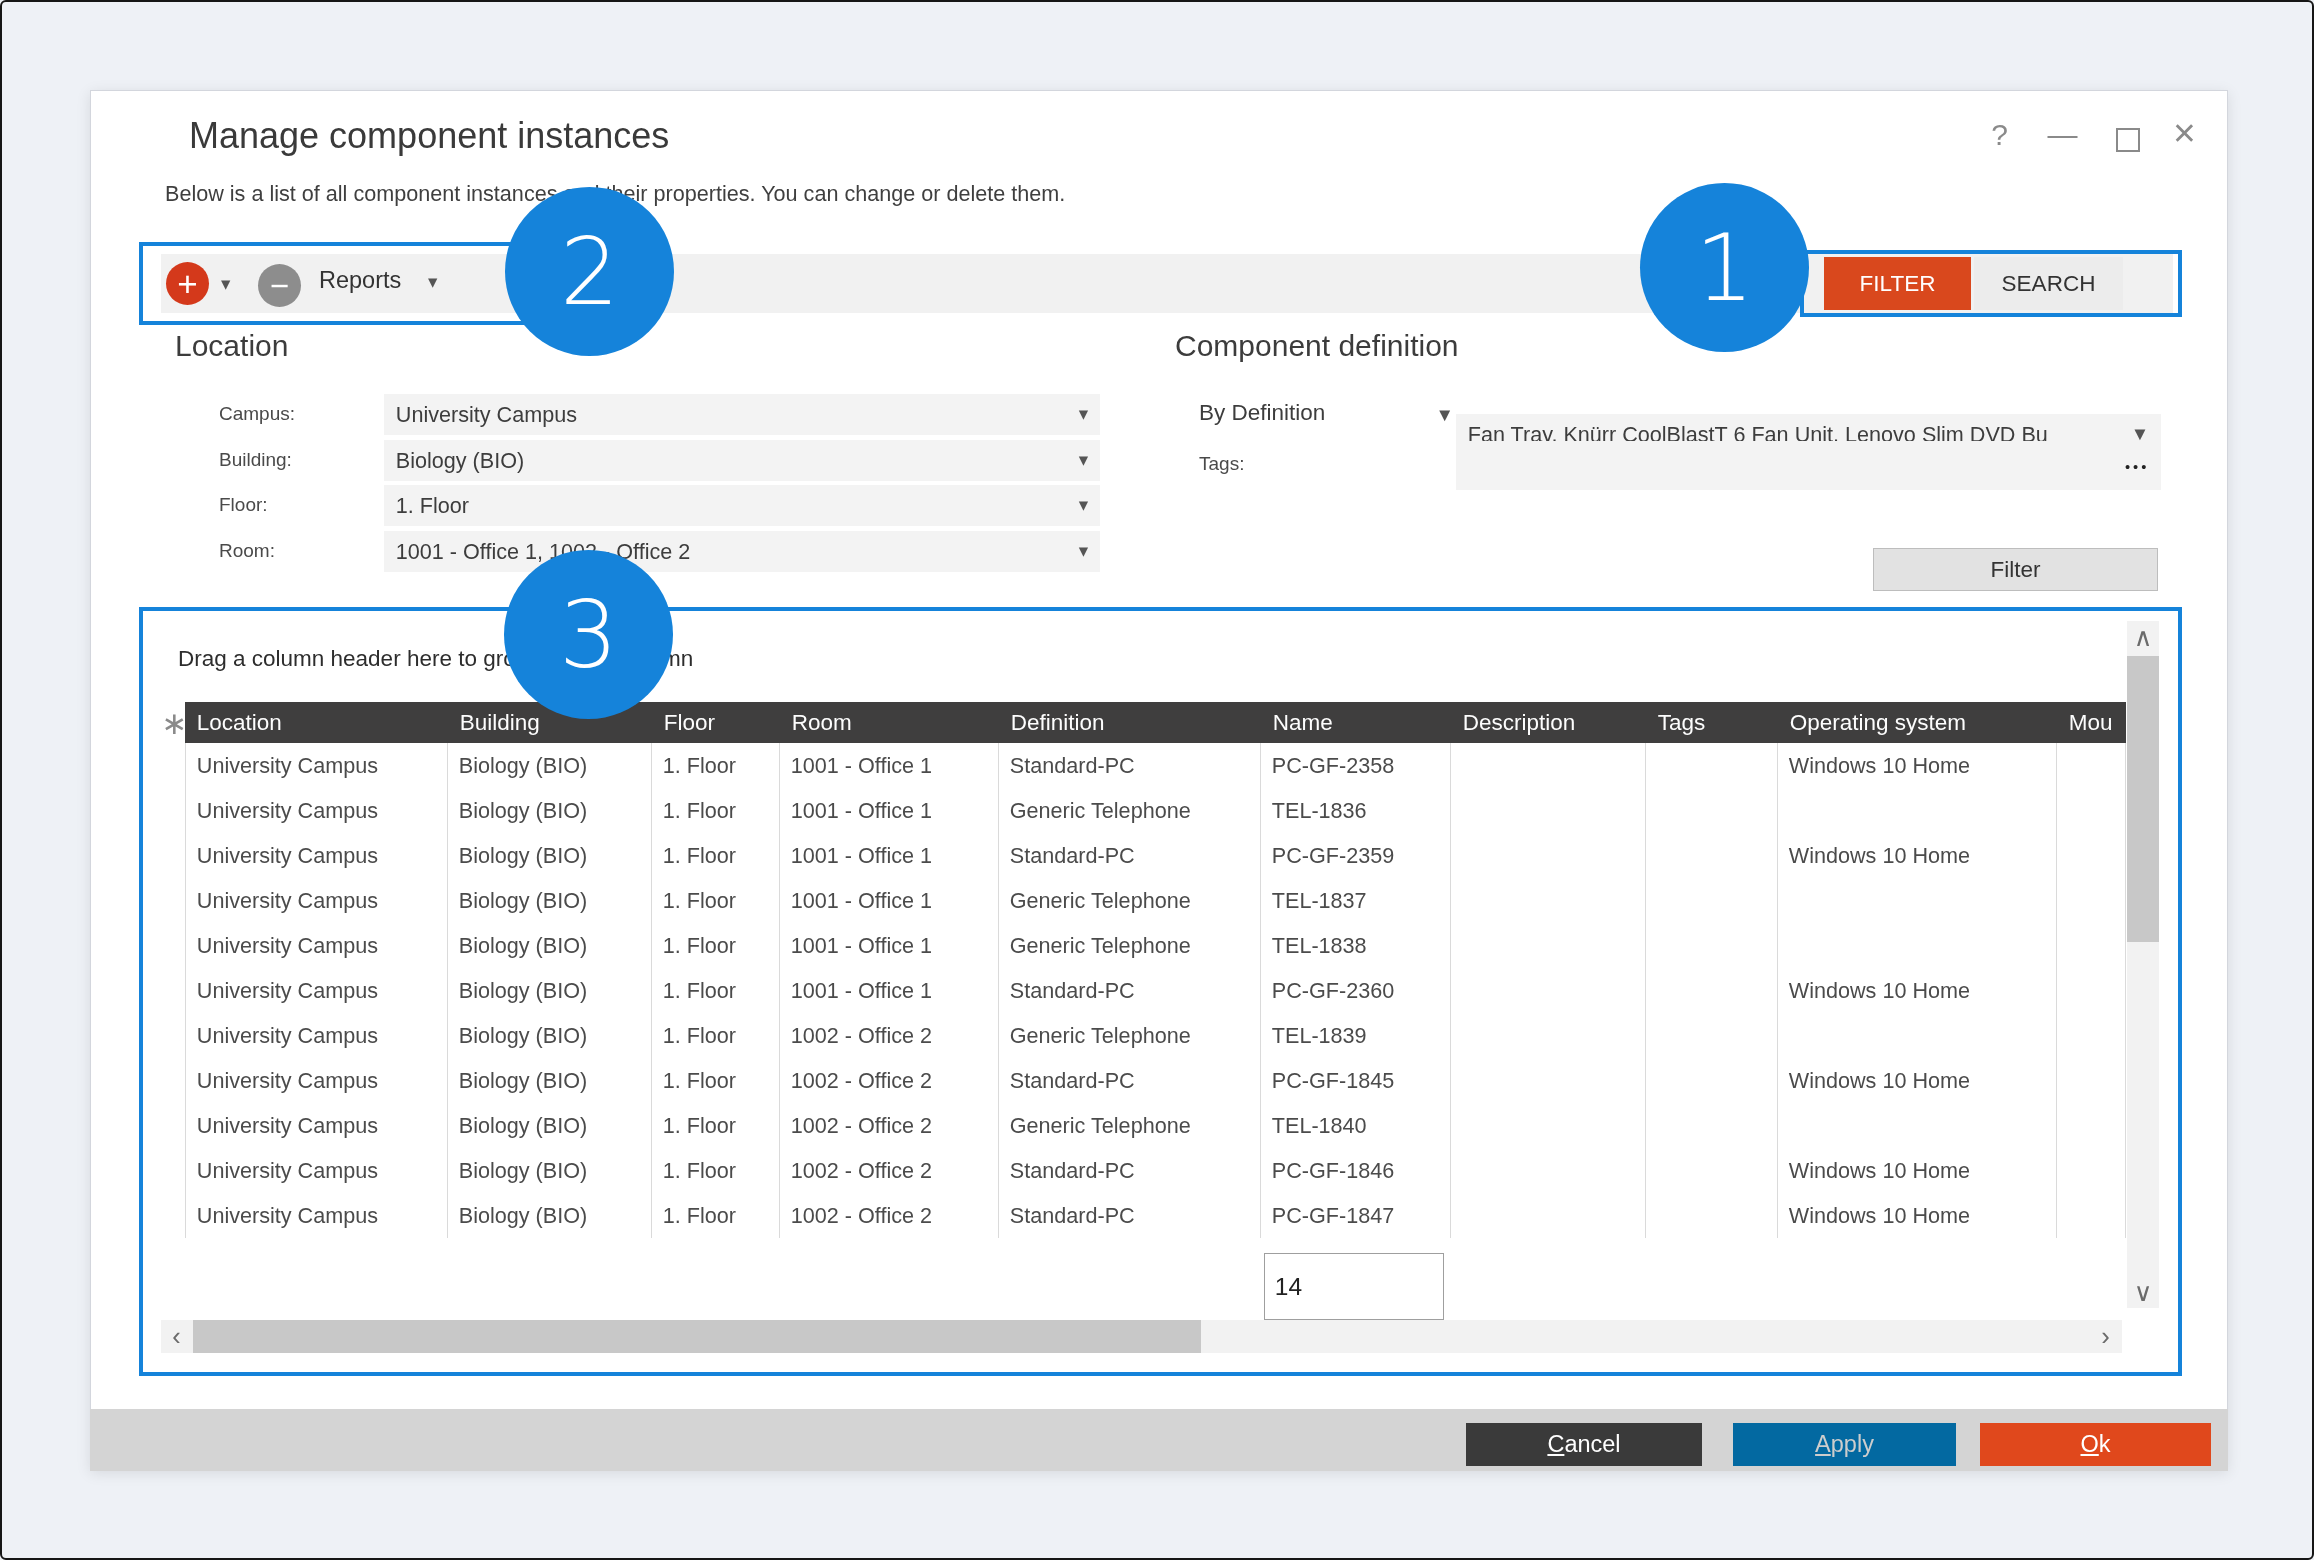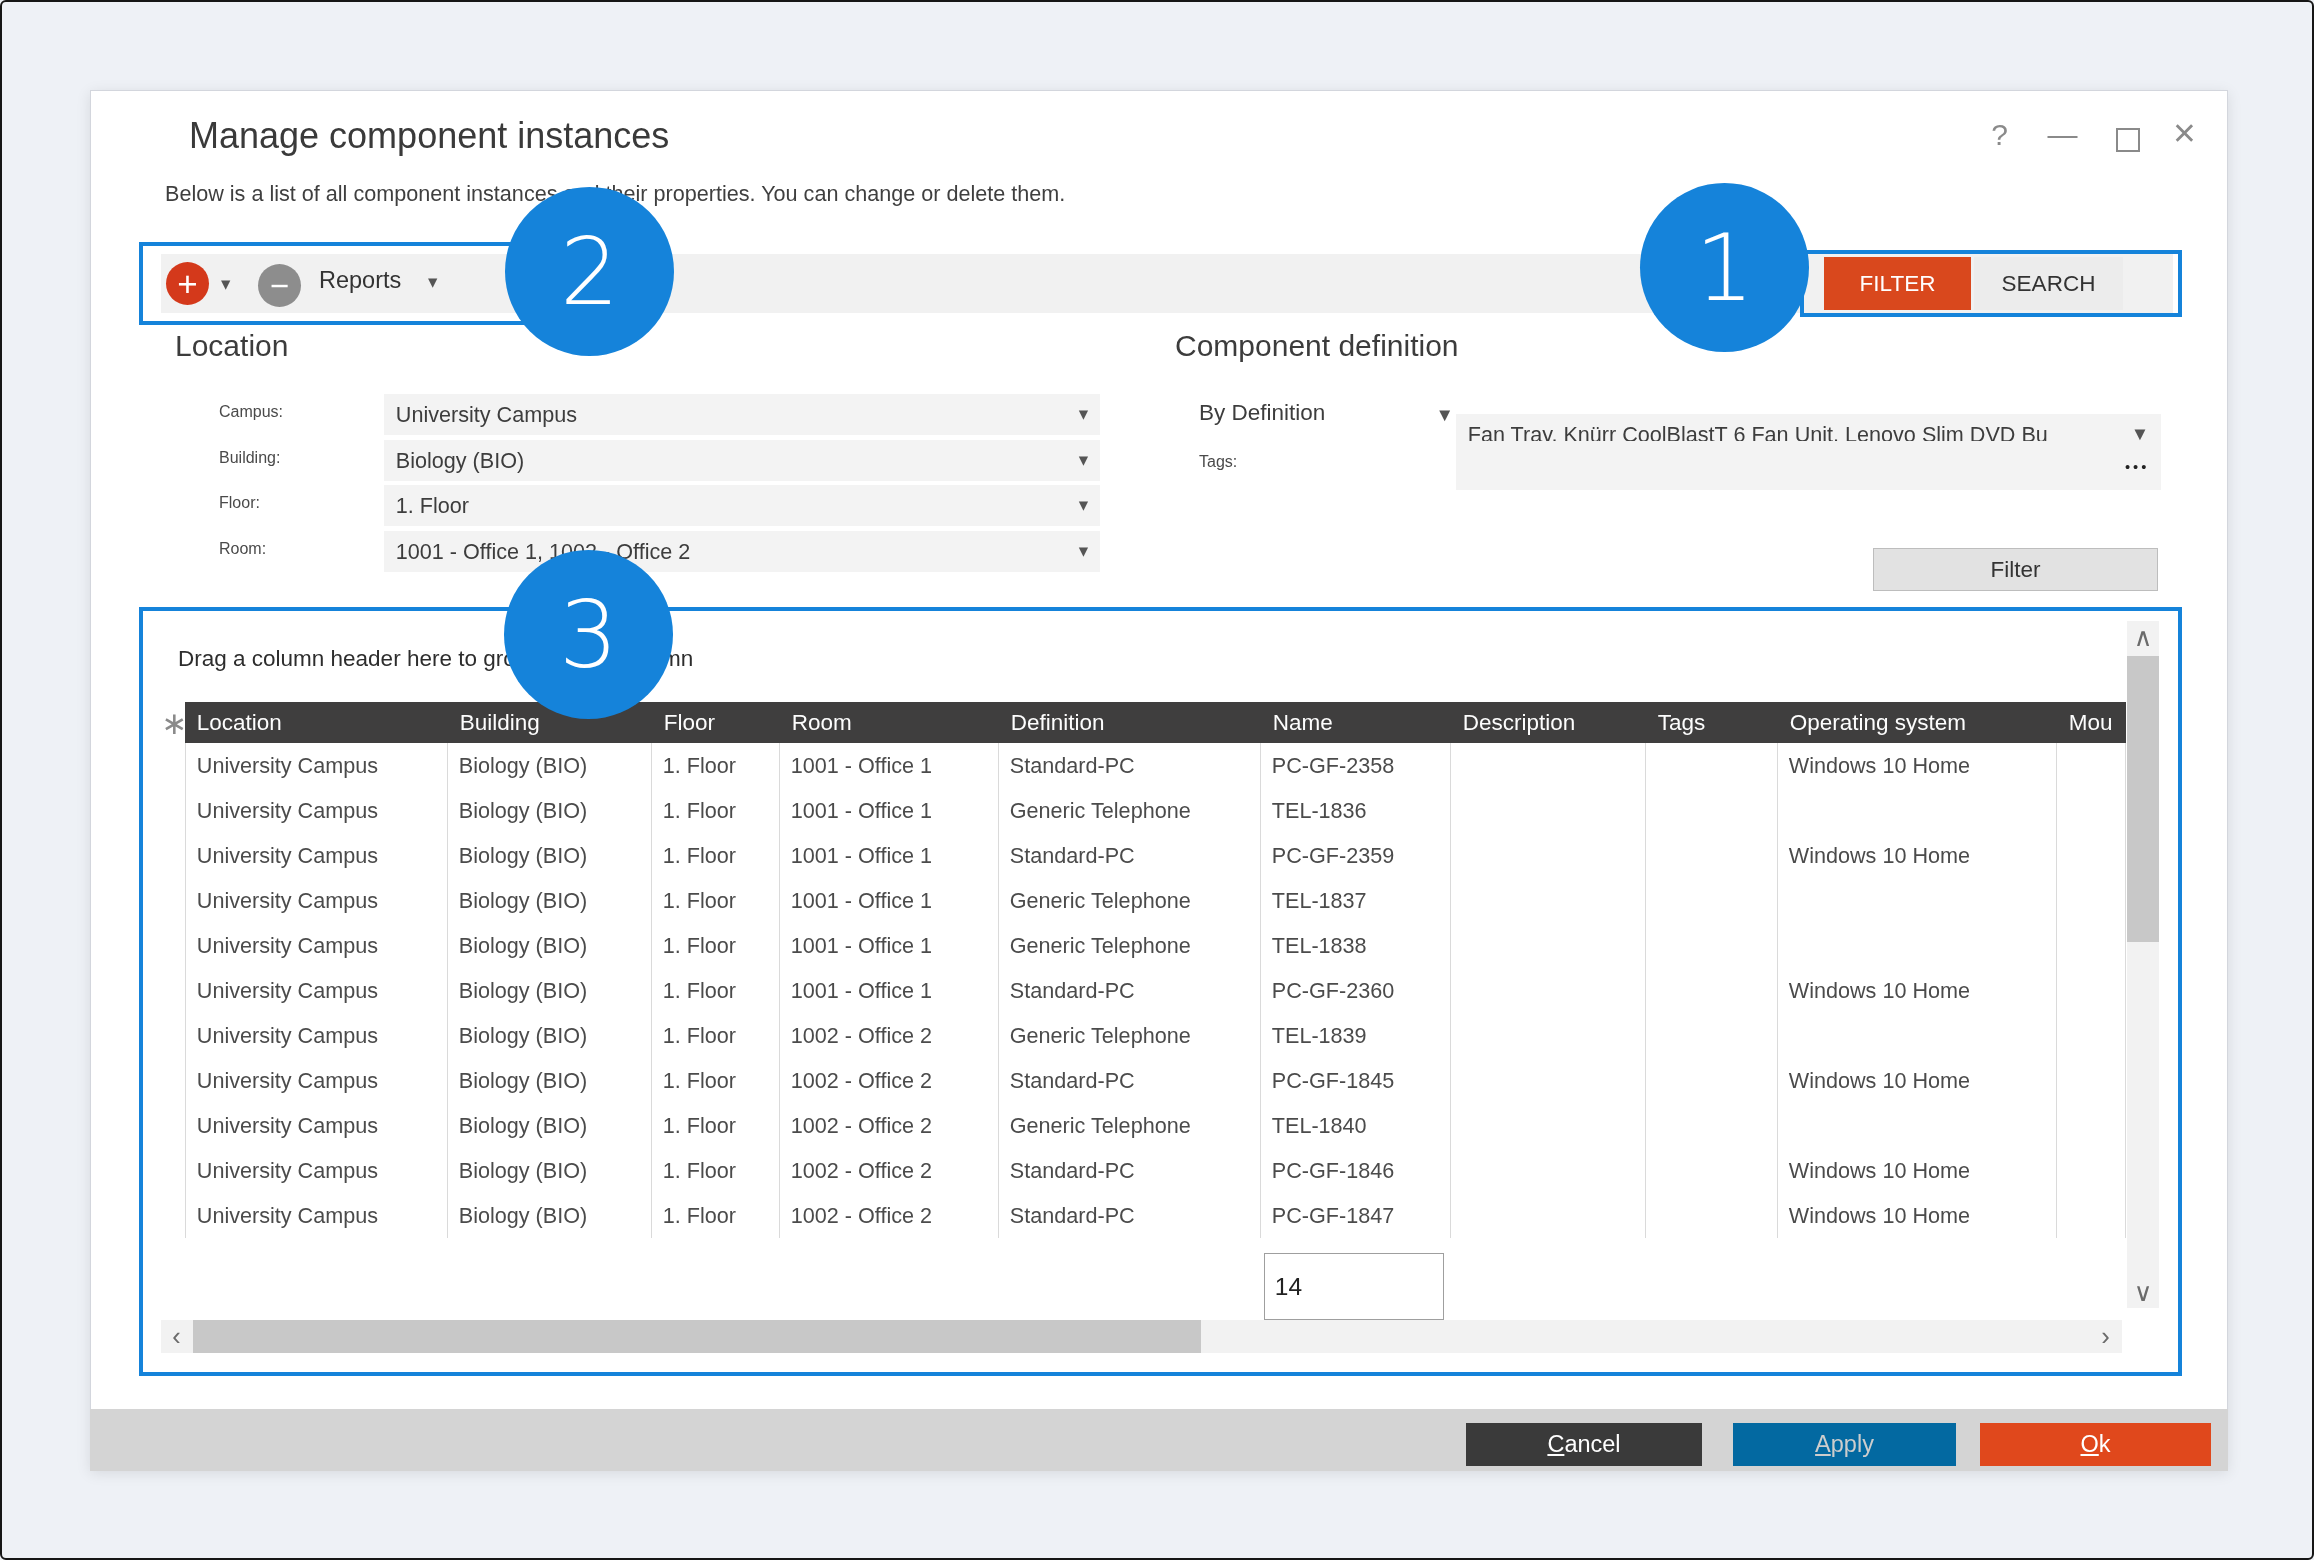--- a/index.html
+++ b/index.html
@@ -36,21 +36,21 @@
   .tab-btn { top:166px; height:53px; display:flex; align-items:center; justify-content:center;
              font-size:22.5px; }
   .tab-filter { left:1733px; width:147px; background:#d9481d; color:#fff; }
   .tab-search { left:1883px; width:149px; background:#ececec; color:#333; }
 
   
   .section-h { font-size:30px; color:#3c3c3c; }
   .loc-h { left:84px;   top:238px; }
   .def-h { left:1084px; top:238px; }
 
-  .f-label { font-size:16px; color:#4a4a4a; }
+  .f-label { font-size:19px; color:#4a4a4a; }
   .f-field { position:absolute; background:#f3f3f3; height:41px; display:flex;
              align-items:center; padding:0 39px 0 11.8px; font-size:21.6px; color:#3d3d3d;
              white-space:nowrap; overflow:hidden; }
   .f-caret { position:absolute; right:11.8px; top:8.8px; font-size:18.6px; color:#555; }
 
   .bydef { left:1108px; top:309px; width:255px; height:33px; font-size:22.5px; color:#3d3d3d; }
   .bydef .f-caret { right:0; top:3.9px; }
   .combo { left:1365px; top:303px; width:705px;margin-top:20px; }
   .tagsf { left:1365px; top:350px; width:705px; height:49px; }
   .dots  { position:absolute; right:11.8px; top:17.6px; font-size:14.7px; letter-spacing:2.9px; color:#222; }

